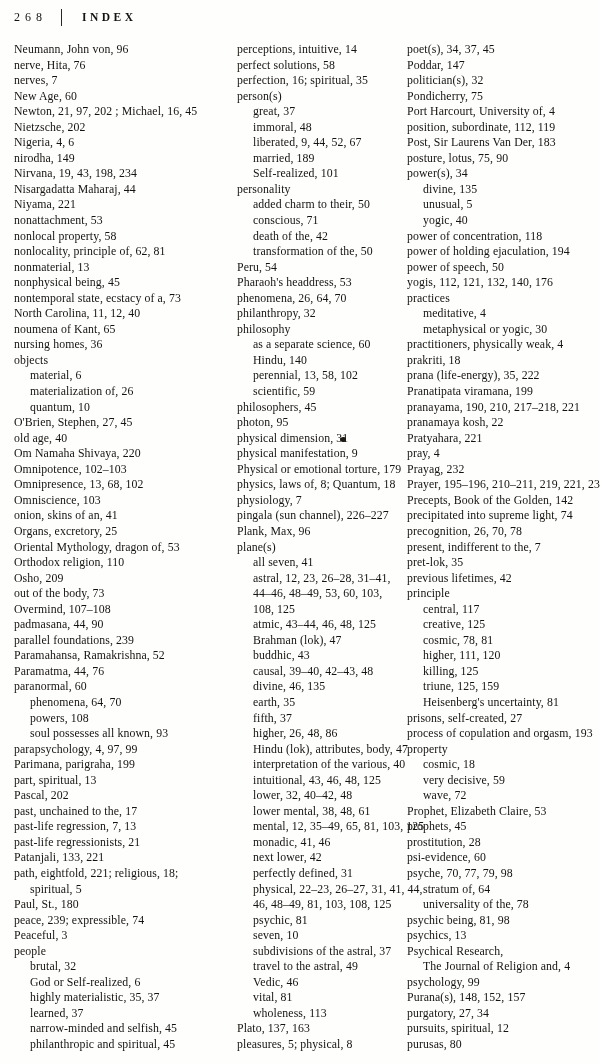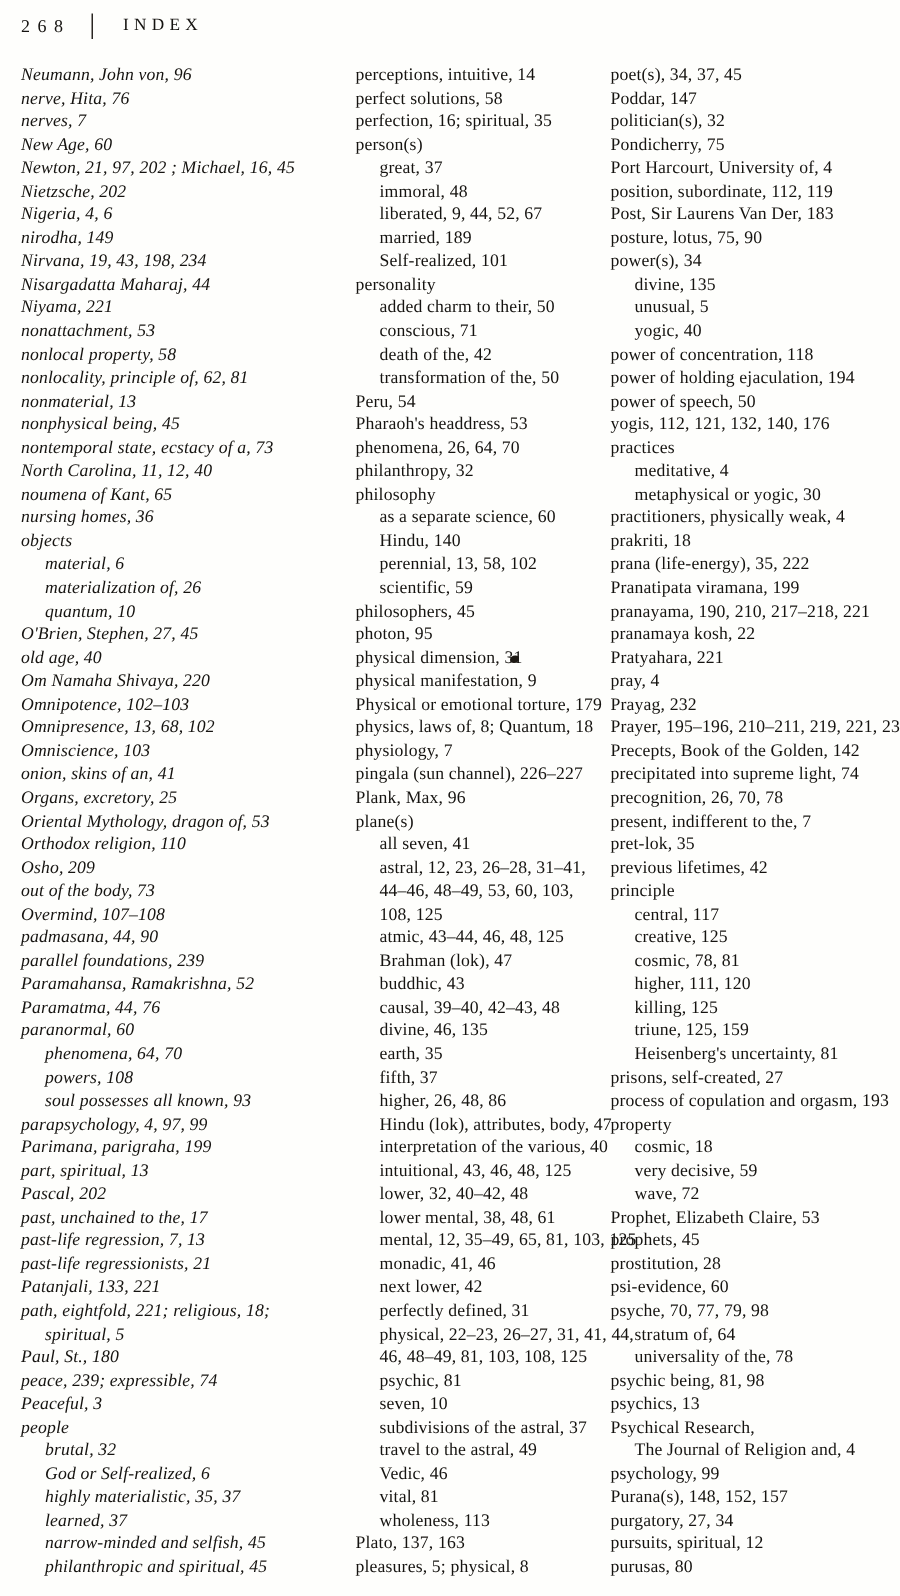--- a/index.html
+++ b/index.html
@@ -33,33 +33,33 @@
   .header-divider {
     width: 1px;
     height: 17px;
     background: #2a2622;
     margin-left: 14px;
     margin-right: 20px;
   }
   .header-title {
     font-size: 11.5px;
     letter-spacing: 3.5px;
-    font-weight: 400;
+    font-weight: 700;
   }
   .columns {
     position: absolute;
     top: 42px;
     left: 0;
     width: 600px;
   }
   .col {
     position: absolute;
     top: 0;
   }
-  .col-1 { left: 14px;  width: 206px; font-style: italic; }
+  .col-1 { left: 14px;  width: 206px; }
   .col-2 { left: 221px; width: 185px; margin-left: 16px; }
   .col-3 { left: 407px; width: 192px; }
   .entry {
     font-size: 11.8px;
     line-height: 15.55px;
     white-space: nowrap;
     letter-spacing: 0.1px;
   }
   .entry.indent { padding-left: 16px; }
   .ink-speck {

